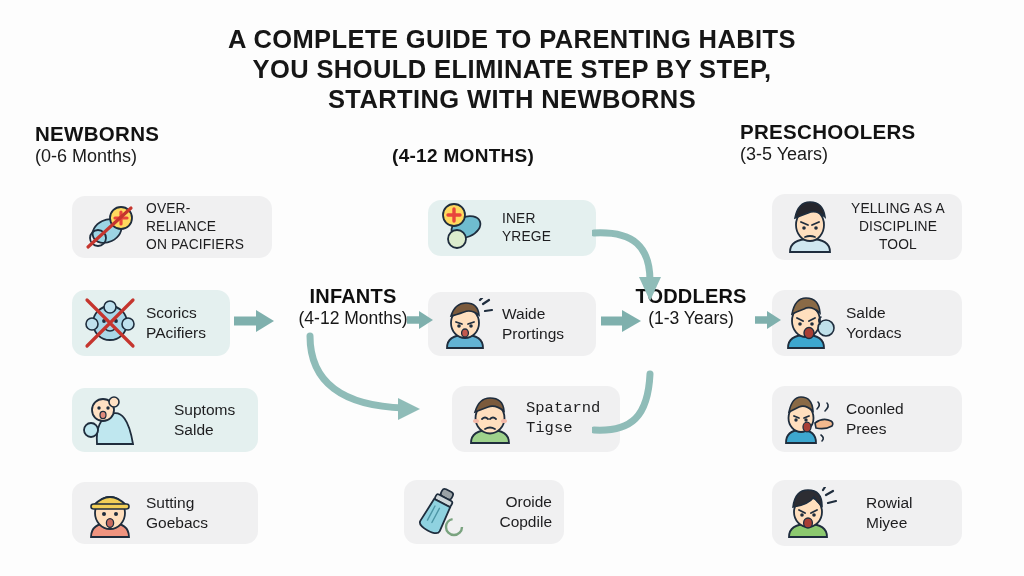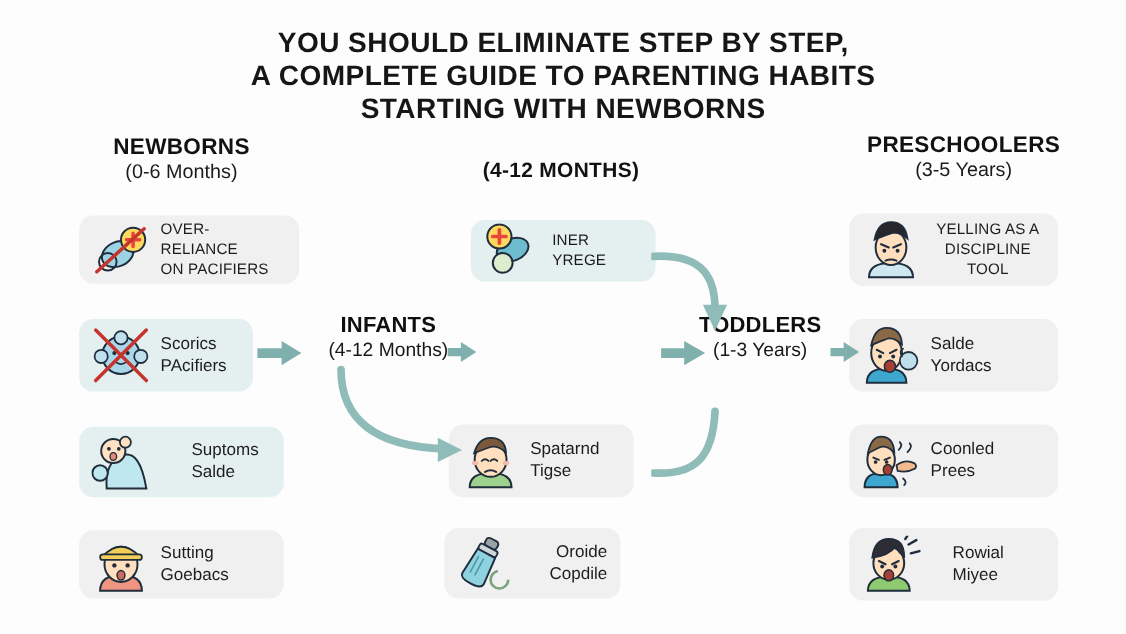--- a/index.html
+++ b/index.html
@@ -36,21 +36,21 @@
     font-size: 25.5px;
     letter-spacing: 0.4px;
     line-height: 30px;
     color: #161616;
     white-space: nowrap;
   }
 
   
   .col-head {
     position: absolute;
-    text-align: center;
+    text-align: left;
     line-height: 1.18;
   }
   .col-head .ch-main {
     font-weight: 700;
     font-size: 20.5px;
     letter-spacing: 0.3px;
     color: #121212;
     white-space: nowrap;
   }
   .col-head .ch-sub {
@@ -126,21 +126,21 @@
 
   
   #card-l1 { left: 72px;  top: 196px; width: 200px; height: 62px; }
   #card-l2 { left: 72px;  top: 290px; width: 158px; height: 66px; }
   #card-l3 { left: 72px;  top: 388px; width: 186px; height: 64px; gap: 28px; }
   #card-l4 { left: 72px;  top: 482px; width: 186px; height: 62px; }
 
   
   #card-m1 { left: 428px; top: 200px; width: 168px; height: 56px; }
   #card-m2 { left: 428px; top: 292px; width: 168px; height: 64px; }
-  #card-m3 { left: 408px; top: 386px; width: 168px; height: 66px; }
+  #card-m3 { left: 452px; top: 386px; width: 168px; height: 66px; font-family: Liberation Mono, monospace; }
   #card-m4 { left: 404px; top: 480px; width: 160px; height: 64px; text-align: right; }
 
   
   #card-r1 { left: 772px; top: 194px; width: 190px; height: 66px; }
   #card-r2 { left: 772px; top: 290px; width: 190px; height: 66px; }
   #card-r3 { left: 772px; top: 386px; width: 190px; height: 66px; }
   #card-r4 { left: 772px; top: 480px; width: 190px; height: 66px; gap: 20px; }
 
   
   .arrow-svg {
@@ -154,22 +154,22 @@
   #curve-infants-down   { left: 300px; top: 330px; }
   #curve-m1-to-toddlers { left: 592px; top: 225px; }
   #curve-m3-to-toddlers { left: 592px; top: 352px; }
 </style>
 </head>
 <body>
 
 <div id="canvas">
 
   <div class="title-block">
+    <div class="title-line">A COMPLETE GUIDE TO PARENTING HABITS</div>
     <div class="title-line">YOU SHOULD ELIMINATE STEP BY STEP,</div>
-    <div class="title-line">A COMPLETE GUIDE TO PARENTING HABITS</div>
     <div class="title-line">STARTING WITH NEWBORNS</div>
   </div>
 
   <div class="col-head" id="head-newborns">
     <div class="ch-main">NEWBORNS</div>
     <div class="ch-sub">(0-6 Months)</div>
   </div>
 
   <div class="col-head" id="head-infants">
     <div class="ch-main">(4-12 MONTHS)</div>
@@ -258,20 +258,36 @@
       <svg width="52" height="50" viewBox="0 0 52 50">
         <ellipse cx="26" cy="24" rx="15" ry="10" fill="#6fbccf" stroke="#1f2d3d" stroke-width="1.8" transform="rotate(-22 26 24)"></ellipse>
         <circle cx="17" cy="36" r="9" fill="#dceccd" stroke="#1f2d3d" stroke-width="1.8"></circle>
         <circle cx="14" cy="12" r="11" fill="#ffd95e" stroke="#1f2d3d" stroke-width="1.8"></circle>
         <path d="M14 6 l0 12 M8 12 l12 0" stroke="#e8453c" stroke-width="3.4" stroke-linecap="round"></path>
       </svg>
     </div>
     <div class="card-label caps">INER YREGE</div>
   </div>
 
+  <div class="card tint-gray" id="card-m2">
+    <div class="card-icon">
+      <svg width="54" height="52" viewBox="0 0 54 52">
+        <path d="M8 50 q0 -13 18 -13 q18 0 18 13 z" fill="#63b3d4" stroke="#1f2d3d" stroke-width="1.8"></path>
+        <ellipse cx="26" cy="25" rx="14" ry="15" fill="#ffdfbe" stroke="#1f2d3d" stroke-width="1.8"></ellipse>
+        <path d="M12 18 q4 -13 15 -13 q12 0 13 12 q-8 -6 -15 -3 q-8 3 -13 4 z" fill="#7b5a3c" stroke="#1f2d3d" stroke-width="1.6"></path>
+        <path d="M17 24 l6 2 M35 24 l-6 2" stroke="#1f2d3d" stroke-width="1.8" stroke-linecap="round"></path>
+        <circle cx="20" cy="28" r="1.8" fill="#1f2d3d"></circle>
+        <circle cx="32" cy="28" r="1.8" fill="#1f2d3d"></circle>
+        <ellipse cx="26" cy="35" rx="3.4" ry="4" fill="#c4584d" stroke="#1f2d3d" stroke-width="1.3"></ellipse>
+        <path d="M44 6 l6 -4 M46 13 l7 -1 M41 2 l2 -2" stroke="#1f2d3d" stroke-width="2.2" stroke-linecap="round"></path>
+      </svg>
+    </div>
+    <div class="card-label">Waide
+Prortings</div>
+  </div>
 
   <div class="card tint-gray" id="card-m3">
     <div class="card-icon">
       <svg width="54" height="52" viewBox="0 0 54 52">
         <path d="M8 50 q0 -13 19 -13 q19 0 19 13 z" fill="#9ed28c" stroke="#1f2d3d" stroke-width="1.8"></path>
         <ellipse cx="27" cy="25" rx="14.5" ry="15.5" fill="#ffdfbe" stroke="#1f2d3d" stroke-width="1.8"></ellipse>
         <path d="M12 19 q4 -14 15 -14 q13 0 14 13 q-9 -7 -16 -4 q-8 3 -13 5 z" fill="#7b5a3c" stroke="#1f2d3d" stroke-width="1.6"></path>
         <path d="M19 26 q3 -3 6 0 M33 26 q-3 -3 -6 0" fill="none" stroke="#1f2d3d" stroke-width="1.8" stroke-linecap="round"></path>
         <path d="M22 36 q5 -3 10 0" fill="none" stroke="#1f2d3d" stroke-width="1.8" stroke-linecap="round"></path>
         <ellipse cx="13" cy="28" rx="3" ry="2" fill="#f3b8a8"></ellipse>

